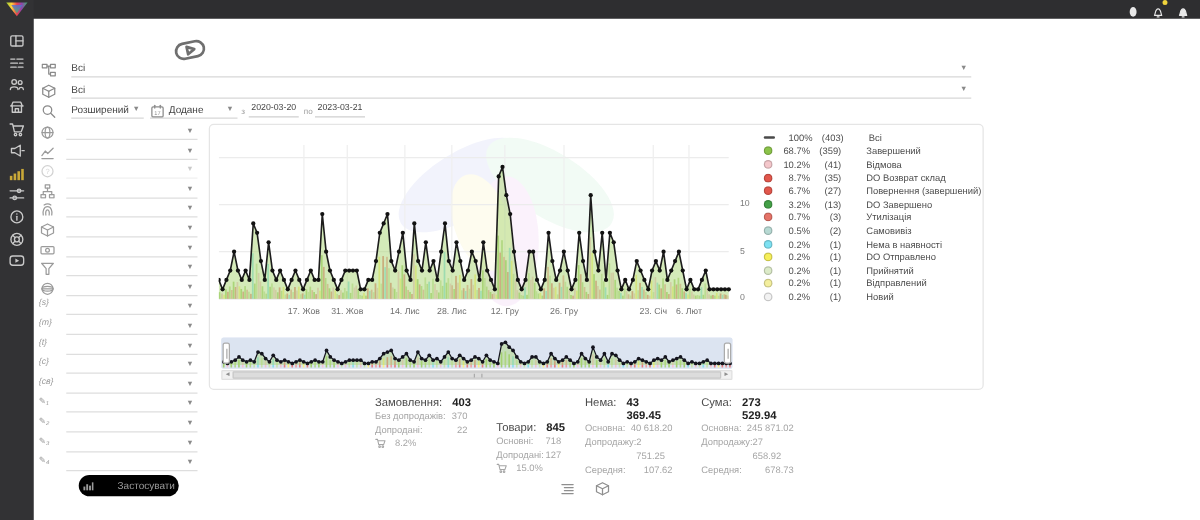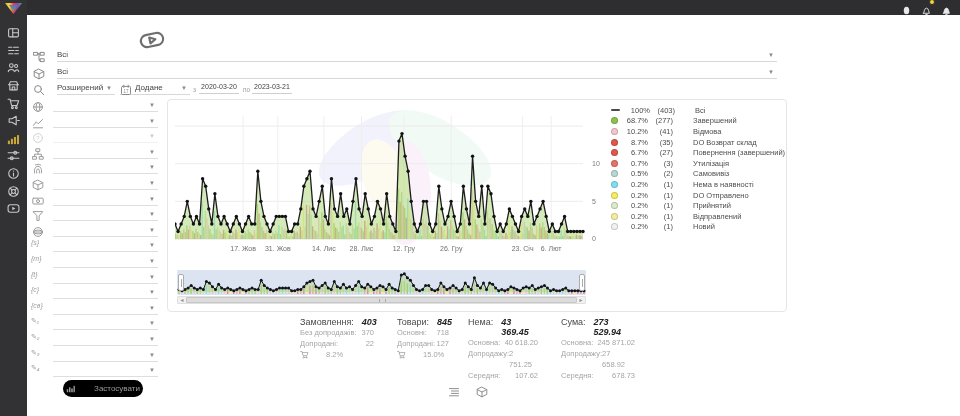--- a/index.html
+++ b/index.html
@@ -57,23 +57,23 @@
   .handle::after{content:"";position:absolute;left:2px;top:4px;width:1px;height:8px;background:#ababab;}
   .sbar{position:absolute;left:177px;top:296px;width:409px;height:8px;background:#f1f1f1;border:1px solid #e0e0e0;border-radius:1px;}
   .sthumb{position:absolute;left:8px;top:0px;height:6px;right:8px;background:#dcdcdc;border:1px solid #c6c6c6;border-radius:1px;cursor:grab;}
   .sarrow{position:absolute;top:-1px;width:8px;height:8px;font-size:5px;color:#8f8f8f;display:flex;align-items:center;justify-content:center;cursor:pointer;}
   .grip{position:absolute;left:50%;top:1px;width:7px;height:3px;margin-left:-3px;
     border-left:1px solid #aaa;border-right:1px solid #aaa;}
   
   .statcol{position:absolute;top:317px;}
   .strow{display:flex;justify-content:space-between;align-items:baseline;}
   .sttitle{font-size:9px;color:#4a4a4a;}
-  .stvalue{font-size:9px;color:#222;font-weight:700;margin-left:8px;font-style:italic;}
+  .stvalue{font-size:9px;color:#222;font-weight:700;margin-left:8px;}
   .stsub{font-size:7.5px;color:#a5a5a5;line-height:11px;}
-  .stpromo{display:flex;align-items:center;gap:16px;font-size:7.5px;color:#a5a5a5;line-height:11px;}
+  .stpromo{display:flex;align-items:center;gap:6px;font-size:7.5px;color:#a5a5a5;line-height:11px;}
   .footicons{position:absolute;left:448px;top:384px;display:flex;gap:16px;color:#8f8f8f;}
   .footicons>div{width:12px;height:12px;cursor:pointer;}
 </style>
 </head>
 <body>
 
 <div class="topbar">
   <div class="topbar-icons" id="topbarIcons">
       <div class="tbicon"><svg width="11" height="11" viewBox="0 0 12 12" fill="none" stroke="currentColor" stroke-width="1" stroke-linecap="round" stroke-linejoin="round">
           <ellipse cx="6" cy="6" rx="3" ry="4.2" fill="currentColor" stroke="none"></ellipse>
@@ -813,40 +813,46 @@
 <div class="legend" id="legend">
     <div class="lgrow">
       <span class="swline"></span>
       <span class="lgpct">100%</span>
       <span class="lgcnt">(403)</span>
       <span class="lglab">Всі</span>
     </div>
     <div class="lgrow">
       <span class="sw" style="background:#8bc34a"></span>
       <span class="lgpct">68.7%</span>
-      <span class="lgcnt">(277)</span>
+      <span class="lgcnt">(359)</span>
       <span class="lglab">Завершений</span>
     </div>
     <div class="lgrow">
       <span class="sw" style="background:#f4c7cb"></span>
       <span class="lgpct">10.2%</span>
       <span class="lgcnt">(41)</span>
       <span class="lglab">Відмова</span>
     </div>
     <div class="lgrow">
       <span class="sw" style="background:#e2574c"></span>
       <span class="lgpct">8.7%</span>
       <span class="lgcnt">(35)</span>
       <span class="lglab">DO Возврат склад</span>
     </div>
     <div class="lgrow">
       <span class="sw" style="background:#e2574c"></span>
       <span class="lgpct">6.7%</span>
       <span class="lgcnt">(27)</span>
       <span class="lglab">Повернення (завершений)</span>
+    </div>
+    <div class="lgrow">
+      <span class="sw" style="background:#43a047"></span>
+      <span class="lgpct">3.2%</span>
+      <span class="lgcnt">(13)</span>
+      <span class="lglab">DO Завершено</span>
     </div>
     <div class="lgrow">
       <span class="sw" style="background:#e57368"></span>
       <span class="lgpct">0.7%</span>
       <span class="lgcnt">(3)</span>
       <span class="lglab">Утилізація</span>
     </div>
     <div class="lgrow">
       <span class="sw" style="background:#b7d9d3"></span>
       <span class="lgpct">0.5%</span>
@@ -1184,21 +1190,21 @@
       </div>
       <div class="stpromo">
         <span style="width:10px;height:10px;color:#a5a5a5;"><svg width="10" height="10" viewBox="0 0 12 12" fill="none" stroke="currentColor" stroke-width="1" stroke-linecap="round" stroke-linejoin="round">
             <path d="M0.8 1.8 H2.4 L3.6 6.8 H8.3 L9.6 3.1 H2.8"></path>
             <circle cx="4.4" cy="8.8" r="0.8"></circle>
             <circle cx="7.5" cy="8.8" r="0.8"></circle>
           </svg></span>
         <span>8.2%</span>
       </div>
     </div>
-    <div class="statcol" style="left: 397px; width: 52px;">
+    <div class="statcol" style="left: 397px; width: 52px; margin-top: 20px;">
       <div class="strow">
         <span class="sttitle">Товари:</span>
         <span class="stvalue">845</span>
       </div>
       <div class="strow stsub">
         <span>Основні:</span>
         <span>718</span>
       </div>
       <div class="strow stsub">
         <span>Допродані:</span>

